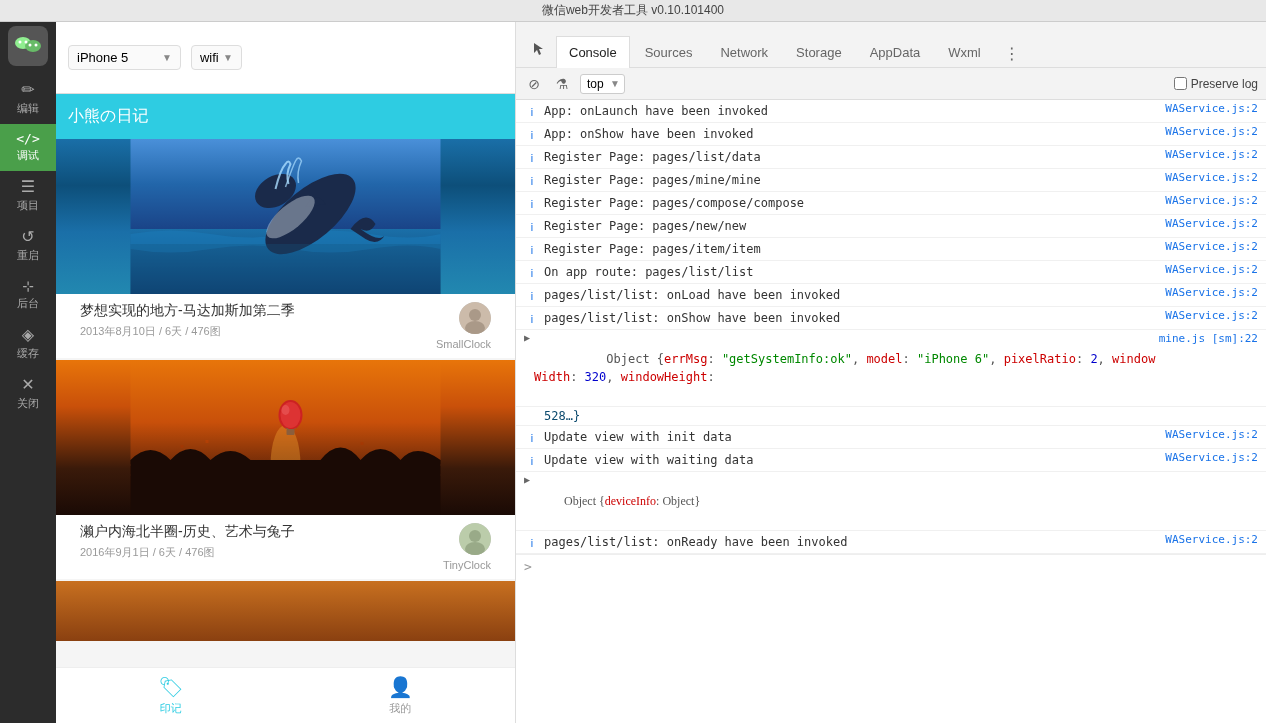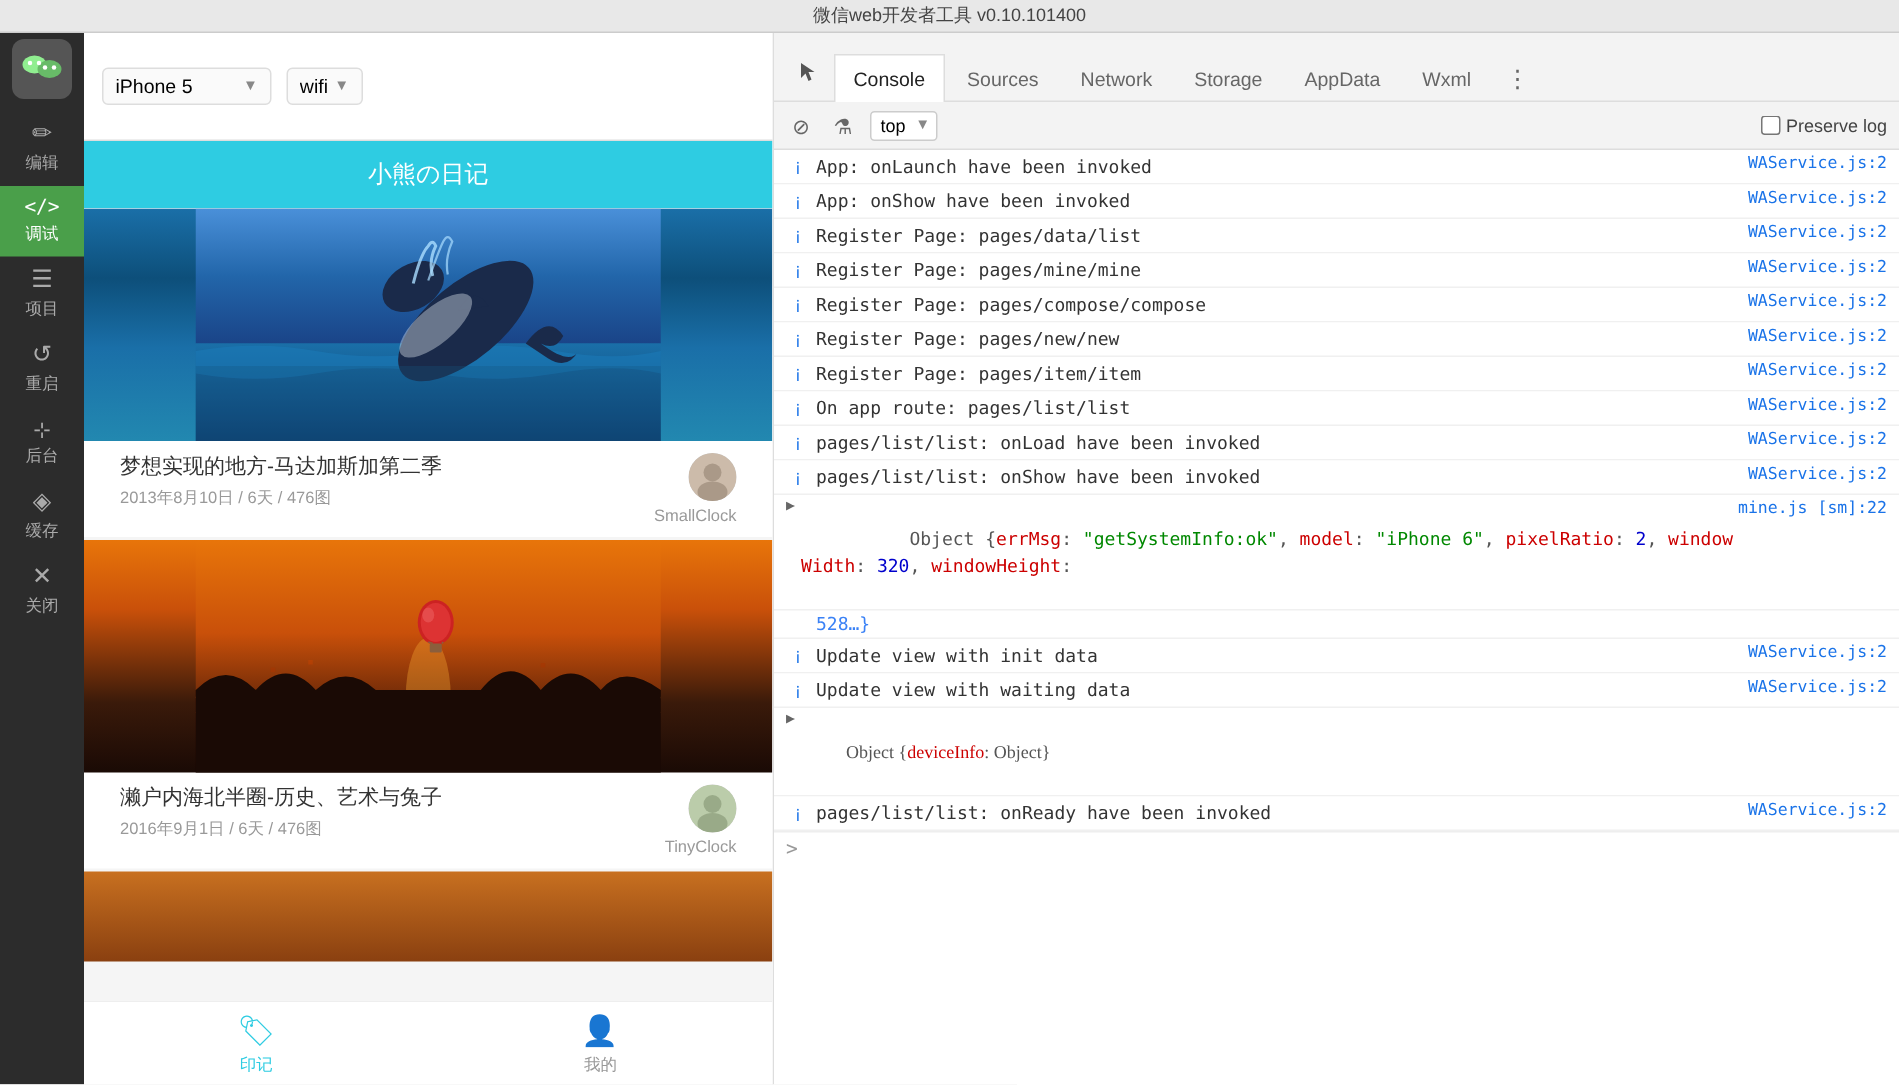--- a/index.html
+++ b/index.html
@@ -130,21 +130,20 @@
       flex: 1;
       overflow: hidden;
       background: #fff;
       position: relative;
       display: flex;
       flex-direction: column;
     }
     .phone-header {
       background: #2ecce2;
       color: #fff;
-      text-align: center;
       padding: 12px;
       font-size: 16px;
       font-weight: normal;
       flex-shrink: 0;
     }
     .phone-content {
       flex: 1;
       overflow-y: auto;
       background: #f5f5f5;
     }
@@ -632,21 +631,21 @@
       </div>
 
       <div class="console-msg console-msg-info">
         <span class="console-msg-icon icon-info">ℹ</span>
         <span class="console-msg-text">App: onShow have been invoked</span>
         <a class="console-msg-source">WAService.js:2</a>
       </div>
 
       <div class="console-msg console-msg-info">
         <span class="console-msg-icon icon-info">ℹ</span>
-        <span class="console-msg-text">Register Page: pages/data/list</span>
+        <span class="console-msg-text">Register Page: pages/list/data</span>
         <a class="console-msg-source">WAService.js:2</a>
       </div>
 
       <div class="console-msg console-msg-info">
         <span class="console-msg-icon icon-info">ℹ</span>
         <span class="console-msg-text">Register Page: pages/mine/mine</span>
         <a class="console-msg-source">WAService.js:2</a>
       </div>
 
       <div class="console-msg console-msg-info">
@@ -686,21 +685,21 @@
       </div>
 
       <div class="console-msg console-msg-expandable">
         <span class="expand-triangle">▶</span>
         <span class="console-msg-text" style="font-family:monospace;">
           <span style="color:#555;">Object {</span><span style="color:#c00;">errMsg</span><span style="color:#555;">: </span><span style="color:#080;">"getSystemInfo:ok"</span><span style="color:#555;">, </span><span style="color:#c00;">model</span><span style="color:#555;">: </span><span style="color:#080;">"iPhone 6"</span><span style="color:#555;">, </span><span style="color:#c00;">pixelRatio</span><span style="color:#555;">: </span><span style="color:#00c;">2</span><span style="color:#555;">, </span><span style="color:#c00;">windowWidth</span><span style="color:#555;">: </span><span style="color:#00c;">320</span><span style="color:#555;">, </span><span style="color:#c00;">windowHeight</span><span style="color:#555;">:</span>
         </span>
         <a class="console-msg-source">mine.js [sm]:22</a>
       </div>
       <div class="expandable-row">
-        <span style="color:#3b82f6;">528…}</span>
+        <span style="color:#0c4a6e;">528…}</span>
       </div>
 
       <div class="console-msg console-msg-info">
         <span class="console-msg-icon icon-info">ℹ</span>
         <span class="console-msg-text">Update view with init data</span>
         <a class="console-msg-source">WAService.js:2</a>
       </div>
 
       <div class="console-msg console-msg-info">
         <span class="console-msg-icon icon-info">ℹ</span>

